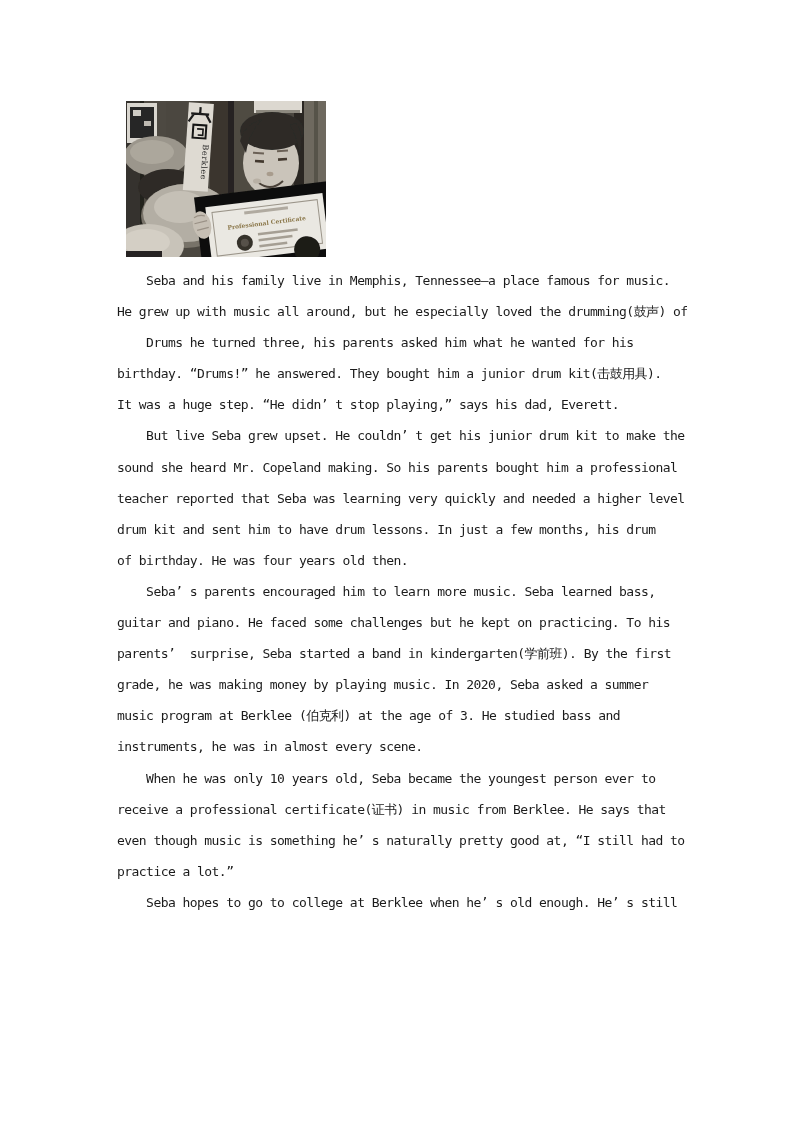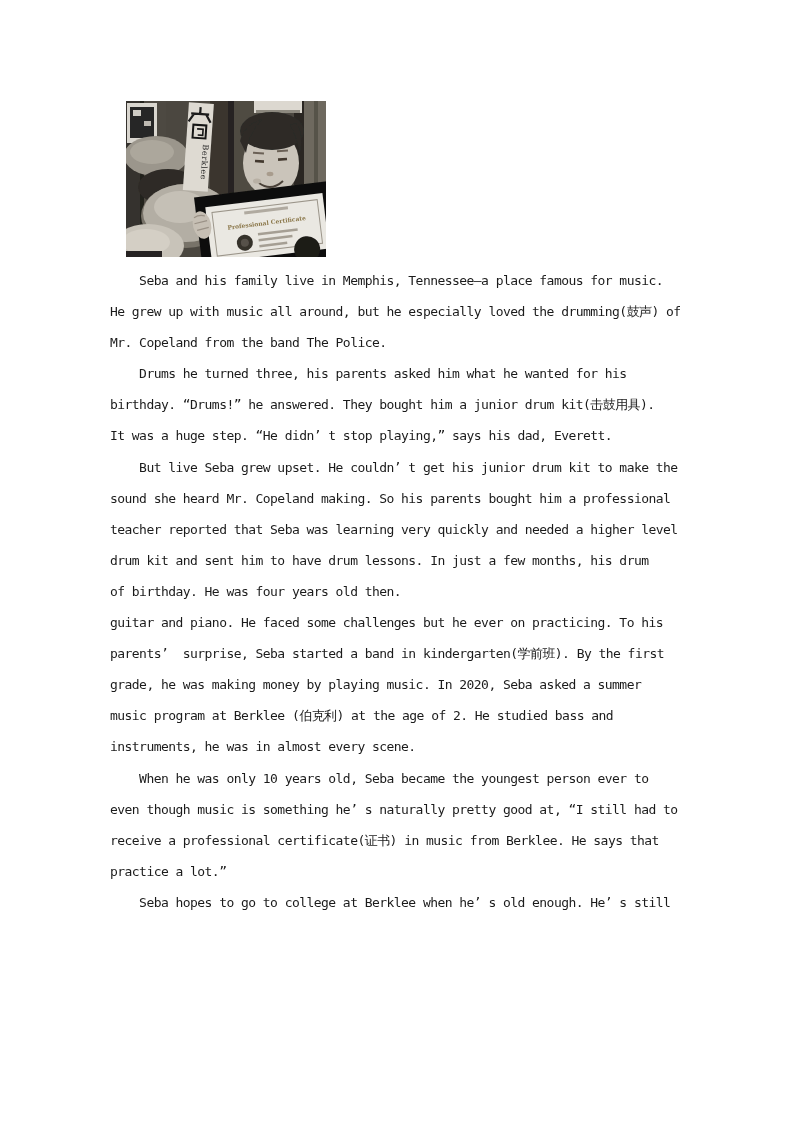--- a/index.html
+++ b/index.html
@@ -11,21 +11,21 @@
     font-family:"DejaVu Sans Mono","Liberation Mono",monospace;
   }
   .photo {
     position:absolute; left:126px; top:101px;
     width:200px; height:156px;
     overflow:hidden;
     background:#3c3934;
   }
   .photo svg { display:block; width:100%; height:100%; }
   .passage {
-    position:absolute; left:110px; top:265px; width:600px;
+    position:absolute; left:117px; top:265px; width:600px;
   }
   .passage .line {
     font-size:13px;
     letter-spacing:-0.55px;
     line-height:31.1px;
     height:31.1px;
     white-space:pre;
     color:#1b1b1b;
   }
 </style>
@@ -120,34 +120,34 @@
           <ellipse cx="76" cy="124" rx="9" ry="14" fill="#c6bfb4"></ellipse>
           <path d="M70 115 q6 -2 11 1 M69 121 h13 M70 128 h12" stroke="#9a9186" stroke-width="1.2" fill="none"></path>
         </g>
       </g>
     </svg>
   </figure>
 
   <div class="passage">
     <div class="line">    Seba and his family live in Memphis, Tennessee—a place famous for music.</div>
     <div class="line">He grew up with music all around, but he especially loved the drumming(鼓声) of</div>
-    <div class="line">Mr. Copeland from the band The Police.</div>
     <div class="line">    Drums he turned three, his parents asked him what he wanted for his</div>
     <div class="line">birthday. “Drums!” he answered. They bought him a junior drum kit(击鼓用具).</div>
     <div class="line">It was a huge step. “He didn’ t stop playing,” says his dad, Everett.</div>
     <div class="line">    But live Seba grew upset. He couldn’ t get his junior drum kit to make the</div>
     <div class="line">sound she heard Mr. Copeland making. So his parents bought him a professional</div>
     <div class="line">teacher reported that Seba was learning very quickly and needed a higher level</div>
     <div class="line">drum kit and sent him to have drum lessons. In just a few months, his drum</div>
     <div class="line">of birthday. He was four years old then.</div>
-    <div class="line">guitar and piano. He faced some challenges but he ever on practicing. To his</div>
+    <div class="line">    Seba’ s parents encouraged him to learn more music. Seba learned bass,</div>
+    <div class="line">guitar and piano. He faced some challenges but he kept on practicing. To his</div>
     <div class="line">parents’  surprise, Seba started a band in kindergarten(学前班). By the first</div>
     <div class="line">grade, he was making money by playing music. In 2020, Seba asked a summer</div>
-    <div class="line">music program at Berklee (伯克利) at the age of 2. He studied bass and</div>
+    <div class="line">music program at Berklee (伯克利) at the age of 3. He studied bass and</div>
     <div class="line">instruments, he was in almost every scene.</div>
     <div class="line">    When he was only 10 years old, Seba became the youngest person ever to</div>
+    <div class="line">receive a professional certificate(证书) in music from Berklee. He says that</div>
     <div class="line">even though music is something he’ s naturally pretty good at, “I still had to</div>
-    <div class="line">receive a professional certificate(证书) in music from Berklee. He says that</div>
     <div class="line">practice a lot.”</div>
     <div class="line">    Seba hopes to go to college at Berklee when he’ s old enough. He’ s still</div>
   </div>
 
 </div>
 
 </body></html>

